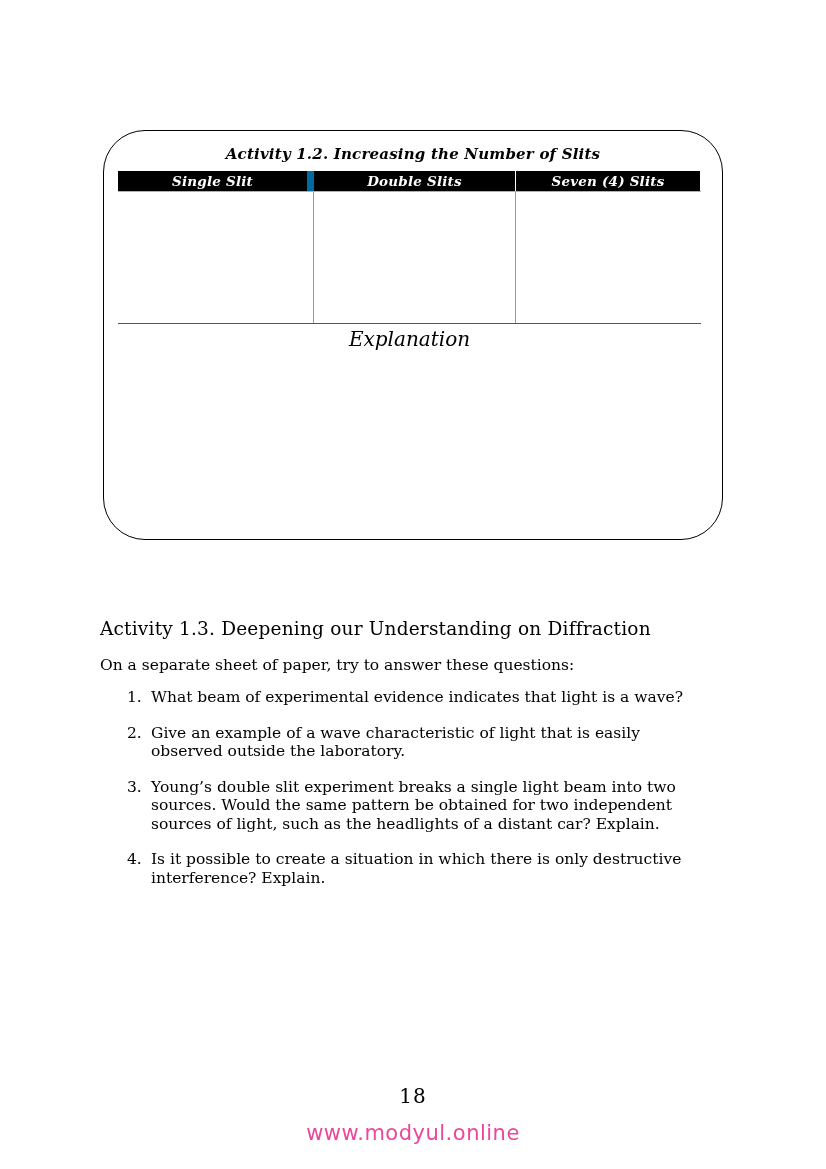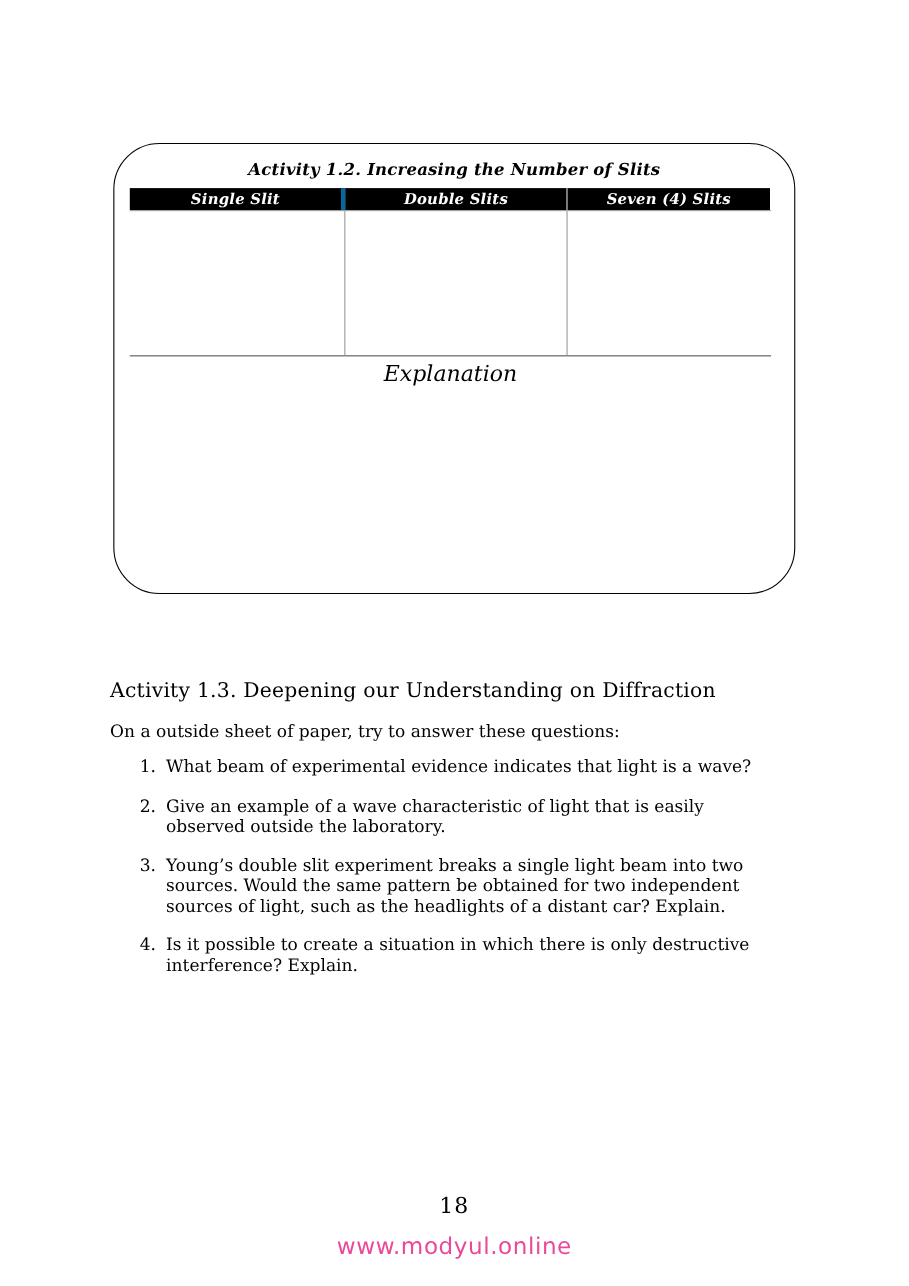--- a/index.html
+++ b/index.html
@@ -47,21 +47,21 @@
   .th {
     background: #000000;
     color: #ffffff;
     font-weight: bold;
     font-style: italic;
     font-size: 13.5px;
     text-align: center;
     line-height: 20px;
     letter-spacing: 0.2px;
   }
-  .th-1 { width: 196px; border-right: 4px solid #0369a1; }
+  .th-1 { width: 196px; border-right: 7px solid #0369a1; }
   .th-2 { width: 202px; border-right: 1px solid #ffffff; }
   .th-3 { width: 184px; }
   .tbody {
     display: flex;
     height: 132px;
     border-bottom: 1.5px solid #555555;
   }
   .td { height: 100%; }
   .td-1 { width: 196px; border-right: 1px solid #999999; }
   .td-2 { width: 202px; border-right: 1px solid #999999; }
@@ -152,21 +152,21 @@
         <div class="td td-1"></div>
         <div class="td td-2"></div>
         <div class="td td-3"></div>
       </div>
       <div class="explanation-label">Explanation</div>
       <div class="explanation-space"></div>
     </div>
   </div>
 
   <div class="section-heading">Activity 1.3. Deepening our Understanding on Diffraction</div>
-  <div class="section-intro">On a outside sheet of paper, try to answer these questions:</div>
+  <div class="section-intro">On a separate sheet of paper, try to answer these questions:</div>
 
   <div class="question-list">
     <div class="question-item">
       <span class="question-number">1.</span>
       <span class="question-text">What beam of experimental evidence indicates that light is a wave?</span>
     </div>
     <div class="question-item">
       <span class="question-number">2.</span>
       <span class="question-text">Give an example of a wave characteristic of light that is easily observed outside the laboratory.</span>
     </div>

